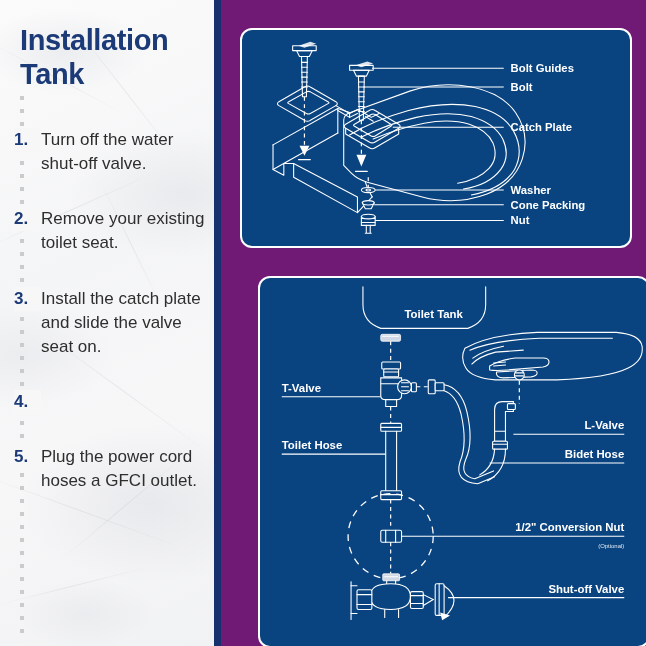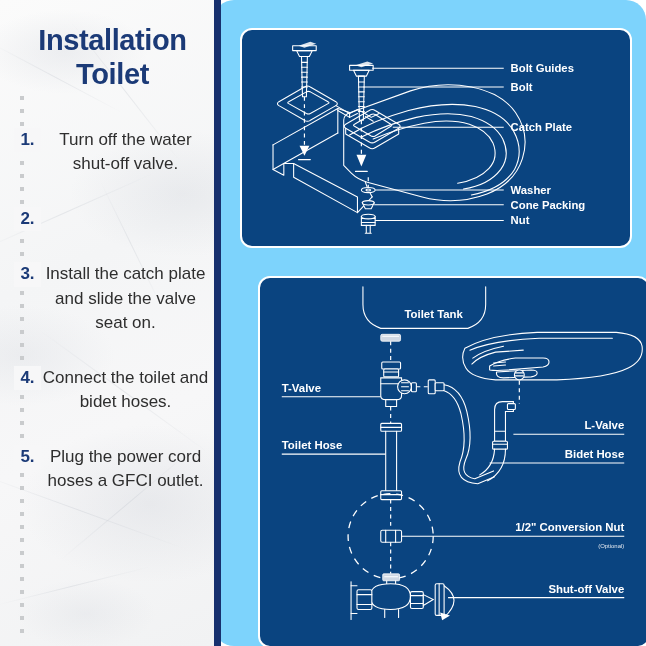--- a/index.html
+++ b/index.html
@@ -10,21 +10,20 @@
     width: 646px;
     height: 646px;
     overflow: hidden;
     font-family: "Liberation Sans", sans-serif;
     background: #ffffff;
   }
   .page {
     position: relative;
     width: 646px;
     height: 646px;
-    text-align: center;
   }
 
   
   .left-panel {
     position: absolute;
     left: 0; top: 0;
     width: 214px;
     height: 646px;
     background:
       radial-gradient(ellipse 120px 60px at 30% 8%, rgba(190,195,205,.22), rgba(255,255,255,0) 70%),
@@ -104,22 +103,21 @@
     line-height: 1.42;
     z-index: 2;
   }
 
   
   .right-panel {
     position: absolute;
     left: 214px; top: 0;
     width: 432px;
     height: 646px;
-    background: #7dd3fc;
-    border-radius: 20px;
+    background: #701a75;
   }
   .navy-strip {
     position: absolute;
     left: 0; top: 0;
     width: 7px;
     height: 646px;
     background: #17306e;
   }
 
   .card {
@@ -179,38 +177,38 @@
     <div class="marble-vein mv4"></div>
     <div class="marble-vein mv5"></div>
     <div class="marble-vein mv6"></div>
     <div class="marble-vein mv7"></div>
     <div class="marble-vein mv8"></div>
 
     <div class="dot-rail"></div>
 
     <div class="title">
       <div>Installation</div>
-      <div>Toilet</div>
+      <div>Tank</div>
     </div>
 
     <div class="steps">
       <div class="step">
         <div class="step-num">1.</div>
         <div class="step-text">Turn off the water shut-off valve.</div>
       </div>
       <div class="step">
         <div class="step-num">2.</div>
+        <div class="step-text">Remove your existing toilet seat.</div>
       </div>
       <div class="step">
         <div class="step-num">3.</div>
         <div class="step-text">Install the catch plate and slide the valve seat on.</div>
       </div>
       <div class="step">
         <div class="step-num">4.</div>
-        <div class="step-text">Connect the toilet and bidet hoses.</div>
       </div>
       <div class="step">
         <div class="step-num">5.</div>
         <div class="step-text">Plug the power cord hoses a GFCI outlet.</div>
       </div>
     </div>
   </div>
 
   <div class="right-panel">
     <div class="navy-strip"></div>

